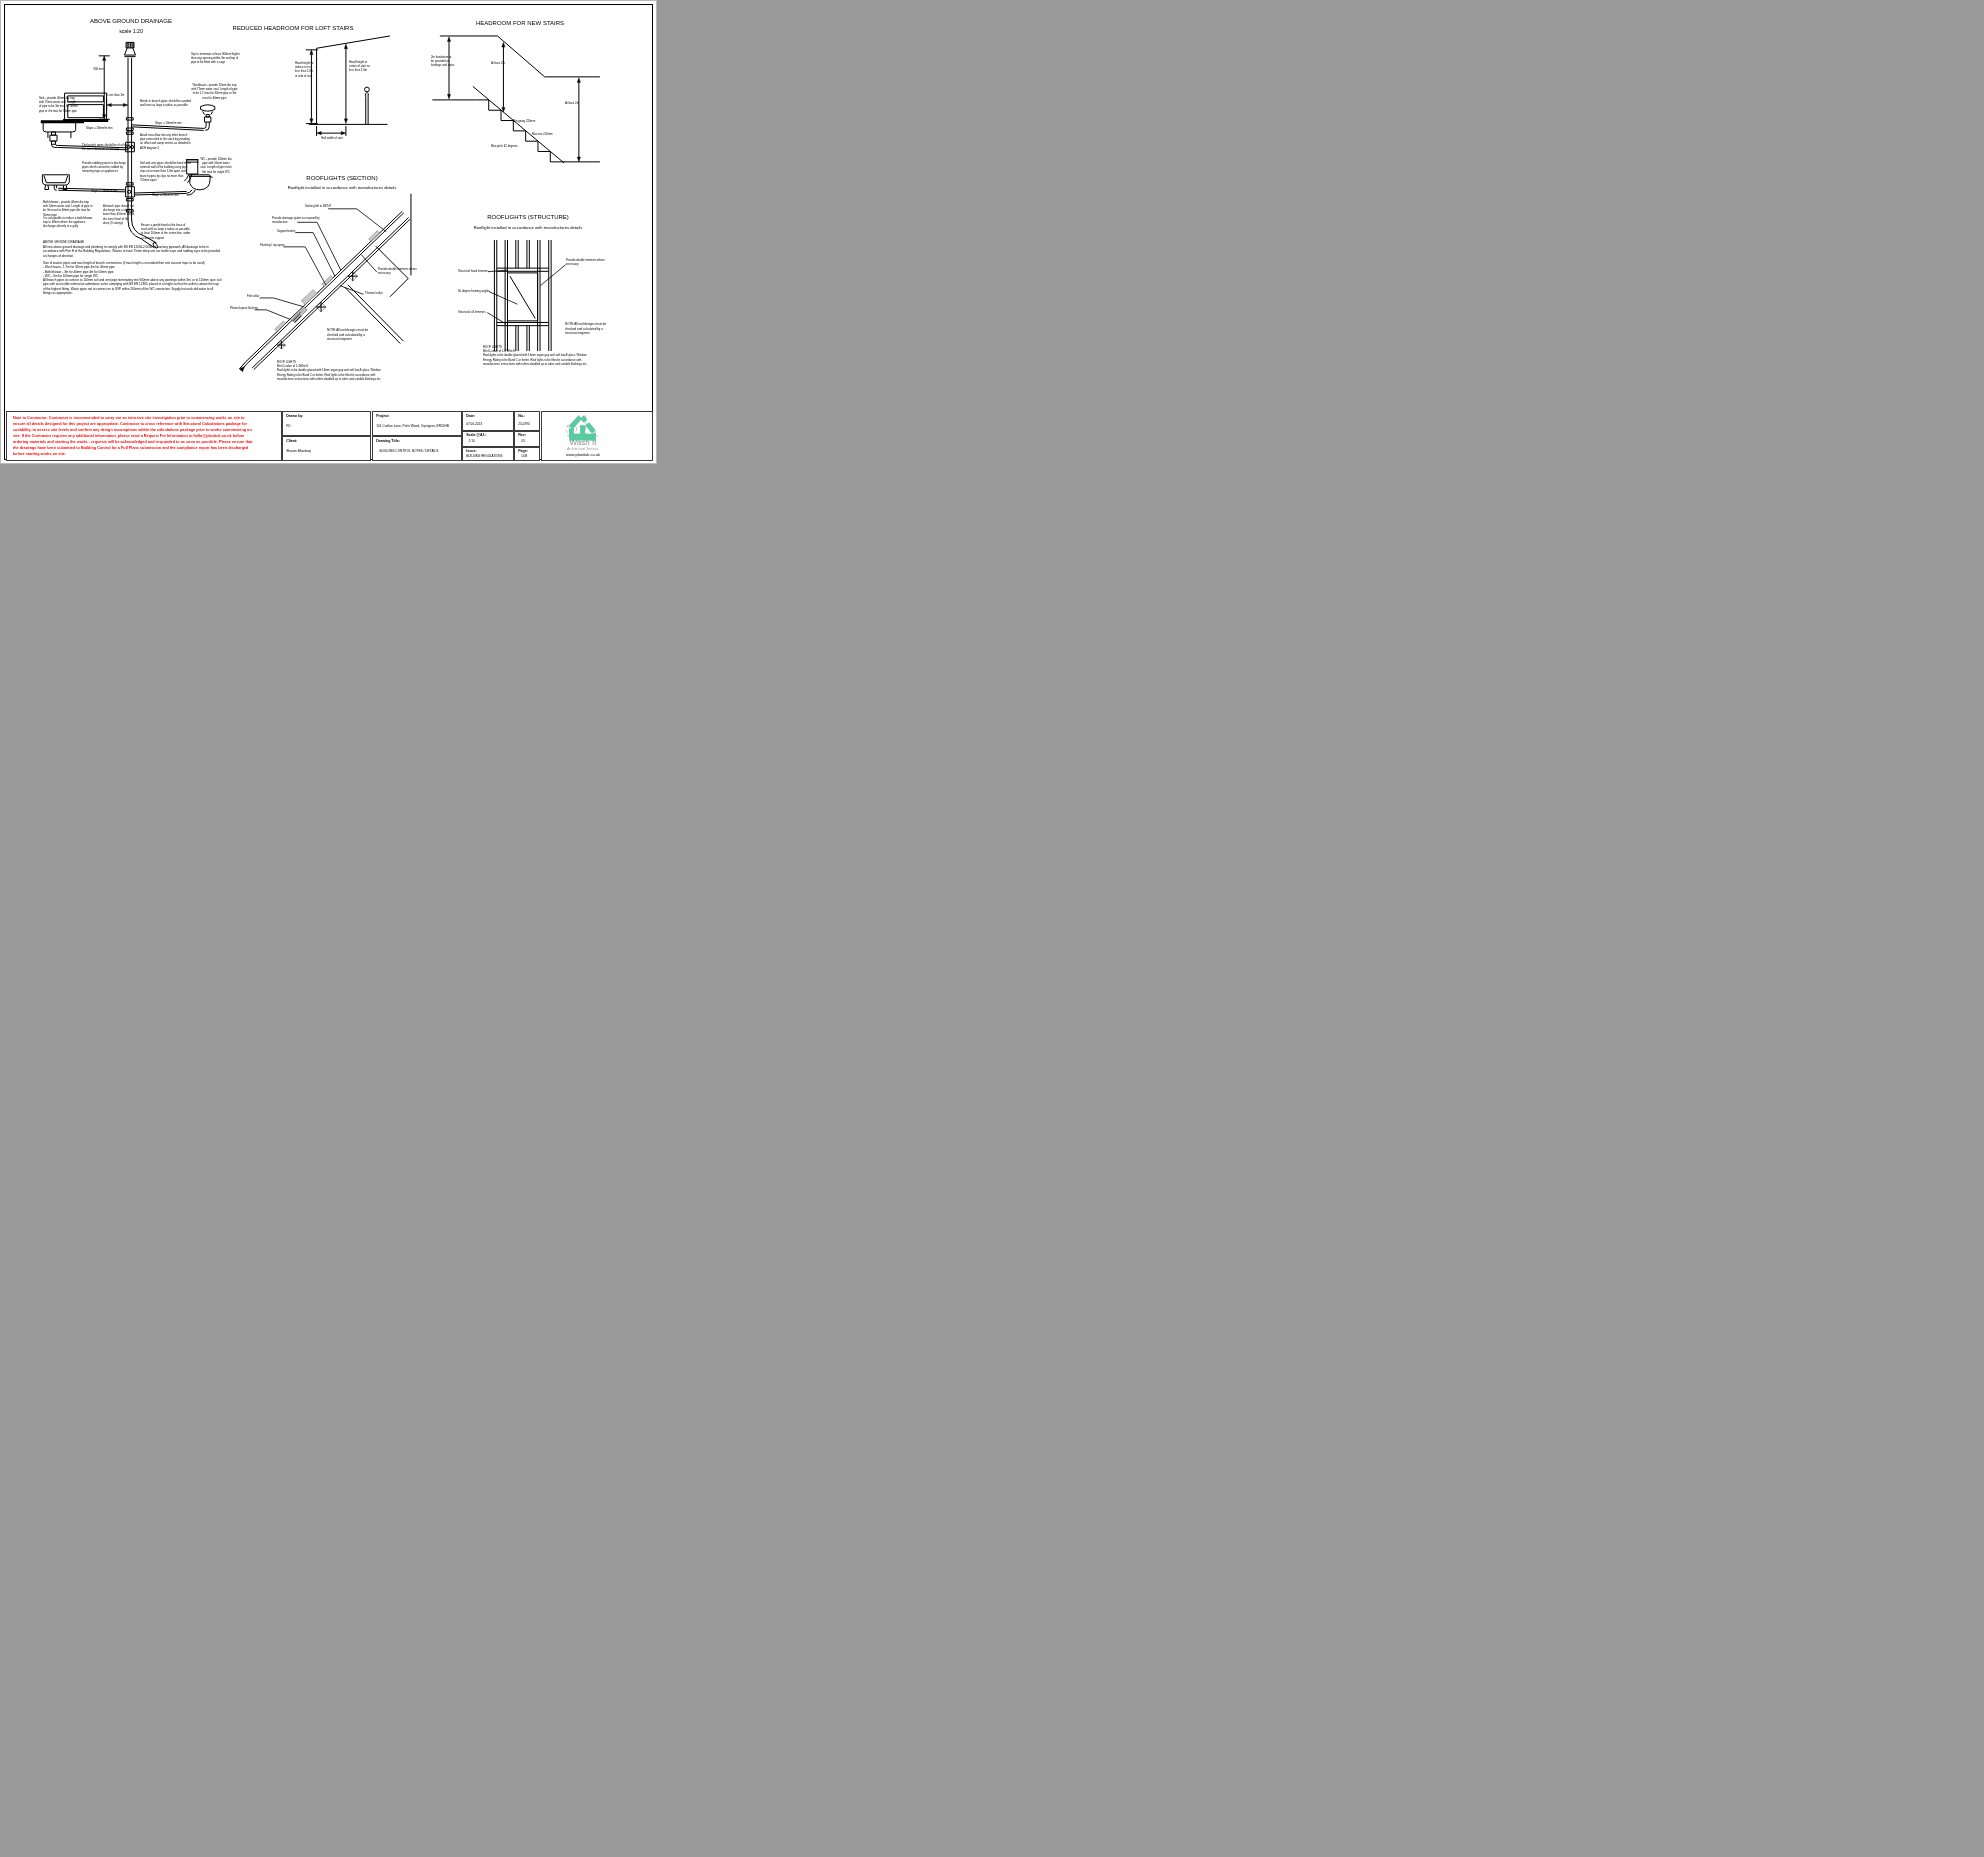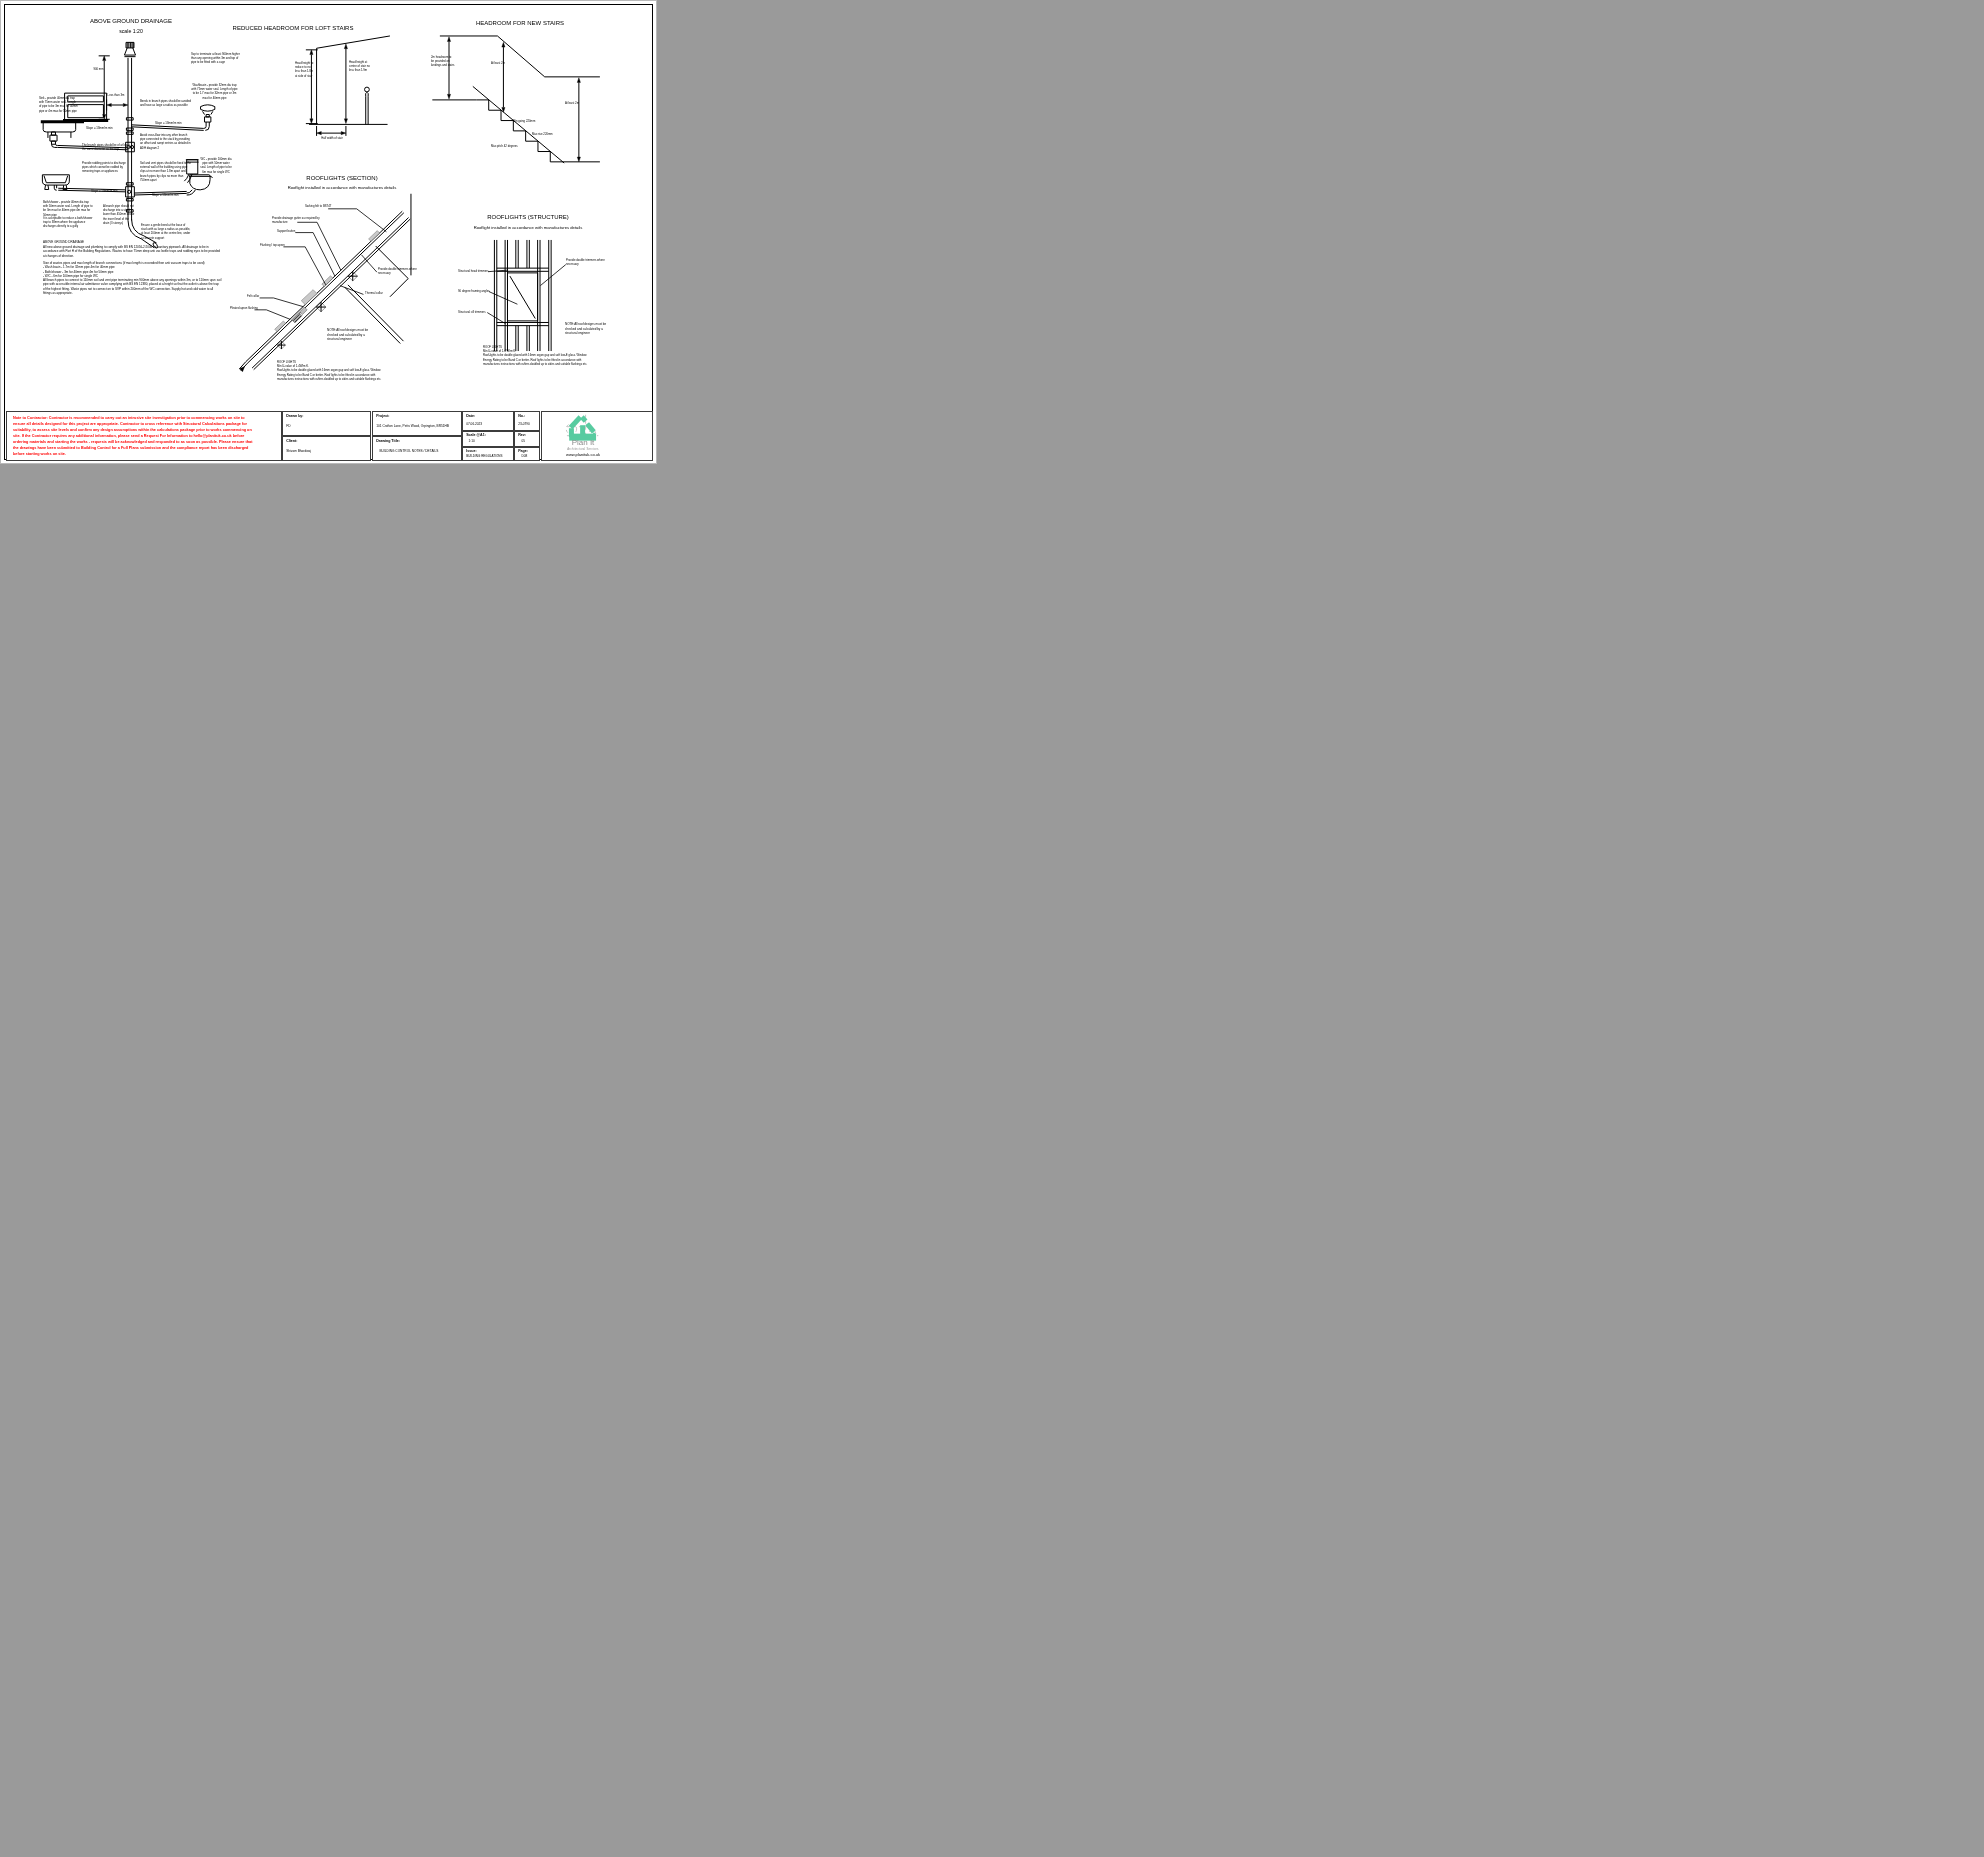--- a/index.html
+++ b/index.html
@@ -398,19 +398,19 @@
         <g stroke="#58CBA0" stroke-width="5">
           <path d="M12,36 L38,8"></path>
           <path d="M42,8 L52,19"></path>
           <path d="M14,38 V62"></path>
           <path d="M44,30 V62"></path>
           <path d="M56,26 L74,48"></path>
         </g>
         <polygon points="74,48 79,54 70,56" fill="#58CBA0"></polygon>
         <path d="M8,62 H80" stroke="#58CBA0" stroke-width="7"></path>
       </svg>
-      <div class="logo-name" style="left:41px; top:26px;">Plan It</div>
+      <div class="logo-name" style="left:41px; top:26px;">Wash It</div>
       <div class="logo-tagline" style="left:41px; top:35px;">Architectural Services</div>
       <div class="logo-web" style="left:41px; top:40px;">www.planituk.co.uk</div>
     </div>
   </div>
 </div>
 
 
 </body></html>

